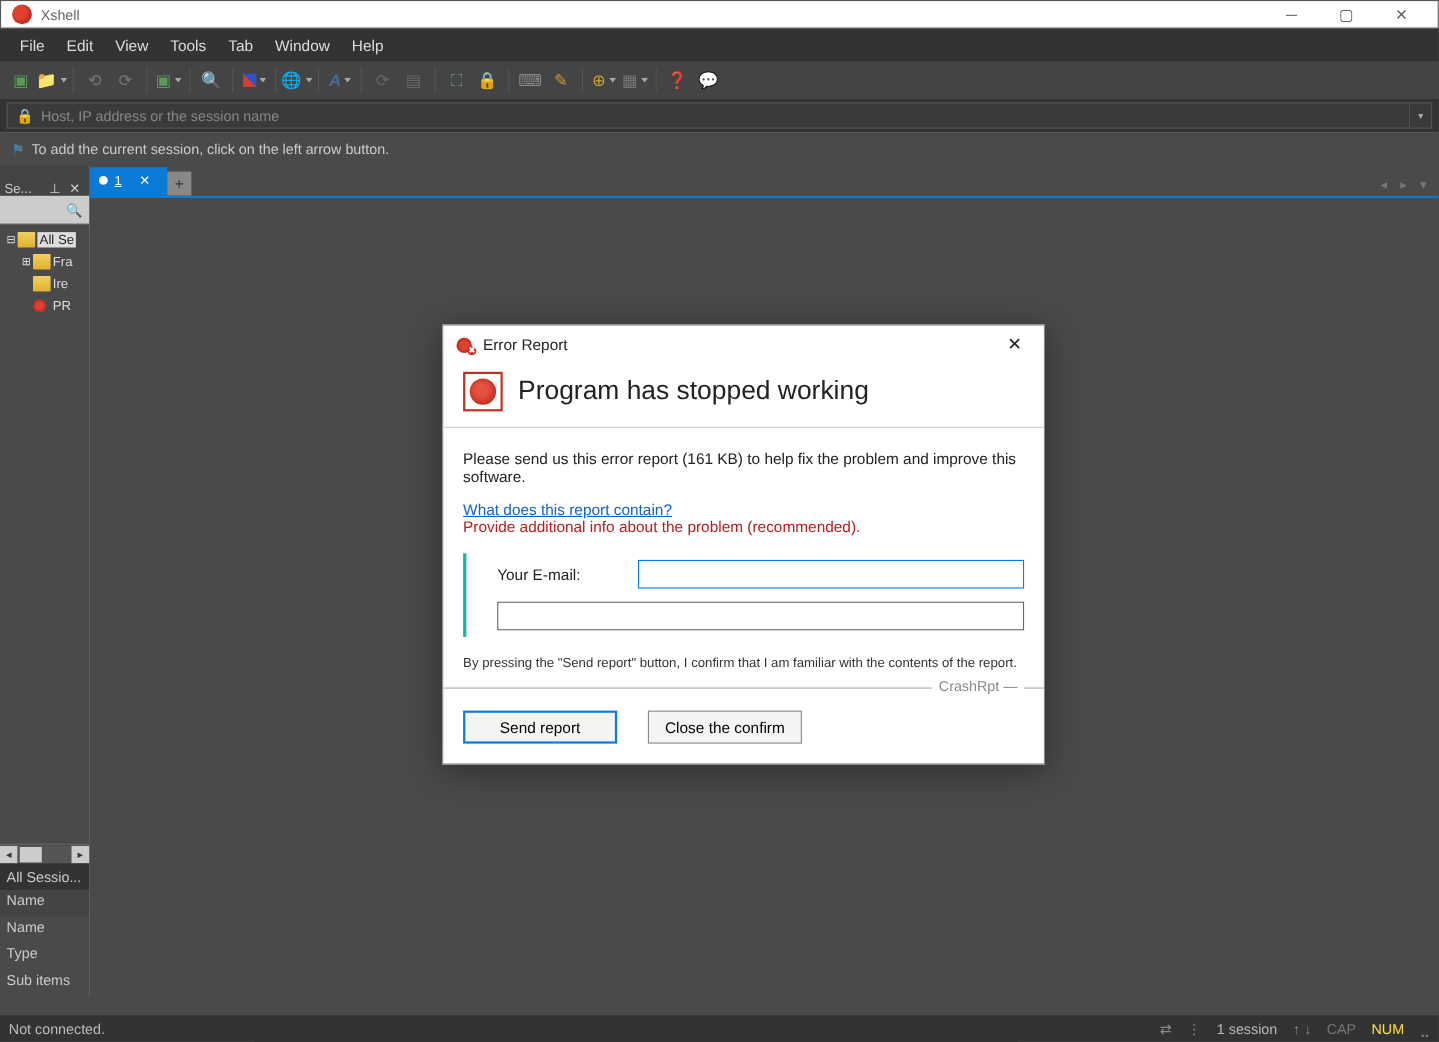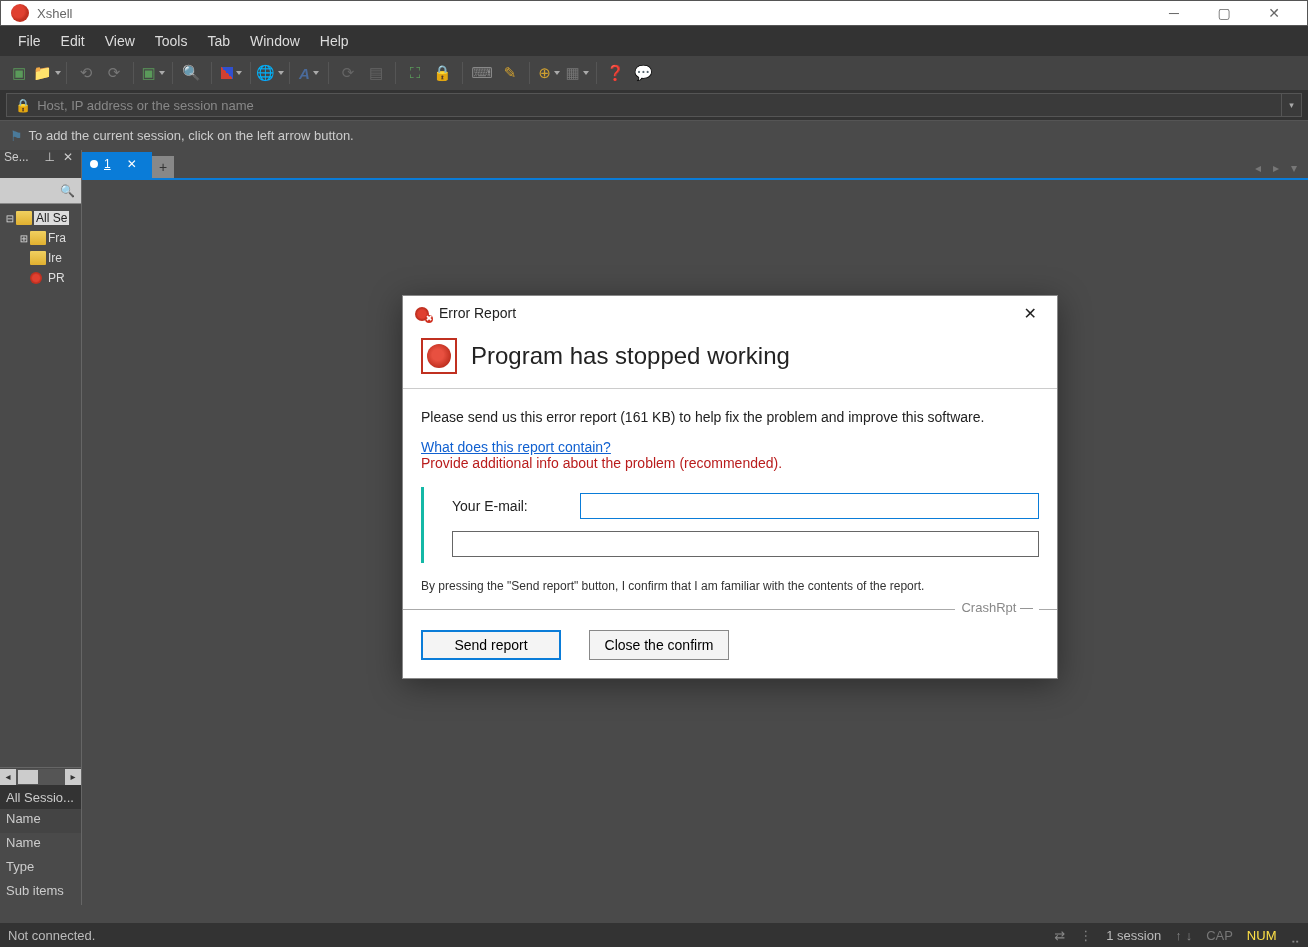--- a/index.html
+++ b/index.html
@@ -30,21 +30,21 @@
 
 
 .infobar { height: 30px; background: #4a4a4a; display: flex; align-items: center; padding: 0 10px; color: #ccc; font-size: 13px; border-top: 1px solid #555; }
 .infobar .flag { color: #4a7a9a; margin-right: 6px; font-size: 14px; }
 
 
 .content { height: 755px; background: #4a4a4a; display: flex; }
 
 
 .sidebar { width: 82px; background: #4a4a4a; display: flex; flex-direction: column; border-right: 1px solid #666; }
-.sidebar-header { height: 28px; background: #444; display: flex; align-items: flex-start; color: #ccc; padding: 0 4px; font-size: 12px; }
+.sidebar-header { height: 28px; background: #444; display: flex; align-items: flex-end; color: #ccc; padding: 0 4px; font-size: 12px; }
 .sidebar-header .pin { margin-left: auto; cursor: pointer; padding: 0 4px; }
 .sidebar-header .close { cursor: pointer; padding: 0 4px; }
 .sidebar-search { height: 26px; background: #ccc; display: flex; align-items: center; justify-content: flex-end; padding: 0 6px; border-bottom: 1px solid #888; }
 .sidebar-tree { flex: 1; background: #4a4a4a; color: #ddd; padding: 4px 2px; overflow: hidden; }
 .tree-item { display: flex; align-items: center; height: 20px; font-size: 12px; white-space: nowrap; }
 .tree-item.root { padding-left: 2px; }
 .tree-item.child { padding-left: 16px; }
 .tree-expand { width: 12px; text-align: center; cursor: pointer; font-size: 10px; }
 .tree-icon { width: 16px; height: 14px; margin-right: 2px; }
 .folder-icon { background: linear-gradient(#f0d060, #e0b030); border-radius: 1px; }
@@ -71,21 +71,21 @@
 .tab-nav { margin-left: auto; display: flex; gap: 2px; padding-right: 6px; }
 .tab-nav .nav-btn { width: 16px; height: 20px; color: #777; display: flex; align-items: center; justify-content: center; cursor: pointer; }
 .tab-content { flex: 1; background: #4a4a4a; border-top: 2px solid #0a7cd8; }
 
 
 .statusbar { height: 24px; background: #333; color: #bbb; display: flex; align-items: center; padding: 0 8px; font-size: 13px; position: absolute; bottom: 0; left: 0; right: 0; }
 .statusbar .status-right { margin-left: auto; display: flex; gap: 14px; align-items: center; }
 .statusbar .status-icon { color: #888; }
 
 
-.modal { position: absolute; top: 295px; left: 402px; width: 656px; background: #fff; border: 1px solid #888; box-shadow: 0 6px 30px rgba(0,0,0,0.4); font-size: 14px; color: #222; }
+.modal { position: absolute; top: 295px; left: 402px; width: 548px; background: #fff; border: 1px solid #888; box-shadow: 0 6px 30px rgba(0,0,0,0.4); font-size: 14px; color: #222; }
 .modal-titlebar { height: 34px; display: flex; align-items: center; padding: 0 12px; }
 .modal-titlebar .m-icon { width: 16px; height: 16px; margin-right: 8px; position: relative; }
 .modal-titlebar .m-icon::before { content:""; position:absolute; width:14px; height:14px; background: radial-gradient(circle, #e04030 40%, #c03020 60%); border-radius:50%; top:2px; left:0; }
 .modal-titlebar .m-icon::after { content:"✖"; position:absolute; font-size:8px; color:#fff; background:#d03020; border-radius:50%; width:8px; height:8px; line-height:8px; text-align:center; bottom:-2px; right:-2px; }
 .modal-titlebar .m-title { font-size: 14px; }
 .modal-titlebar .m-close { margin-left: auto; font-size: 16px; cursor: pointer; padding: 4px 8px; }
 .modal-header { display: flex; align-items: center; padding: 8px 18px 14px 18px; border-bottom: 1px solid #ccc; }
 .modal-header .big-icon { width: 36px; height: 36px; border: 2px solid #c03020; display:flex; align-items:center; justify-content:center; margin-right: 14px; }
 .modal-header .big-icon-inner { width: 24px; height: 24px; background: radial-gradient(circle at 45% 45%, #e85040 30%, #c03020 70%); border-radius: 50%; }
 .modal-header h2 { font-size: 24px; font-weight: 400; }

